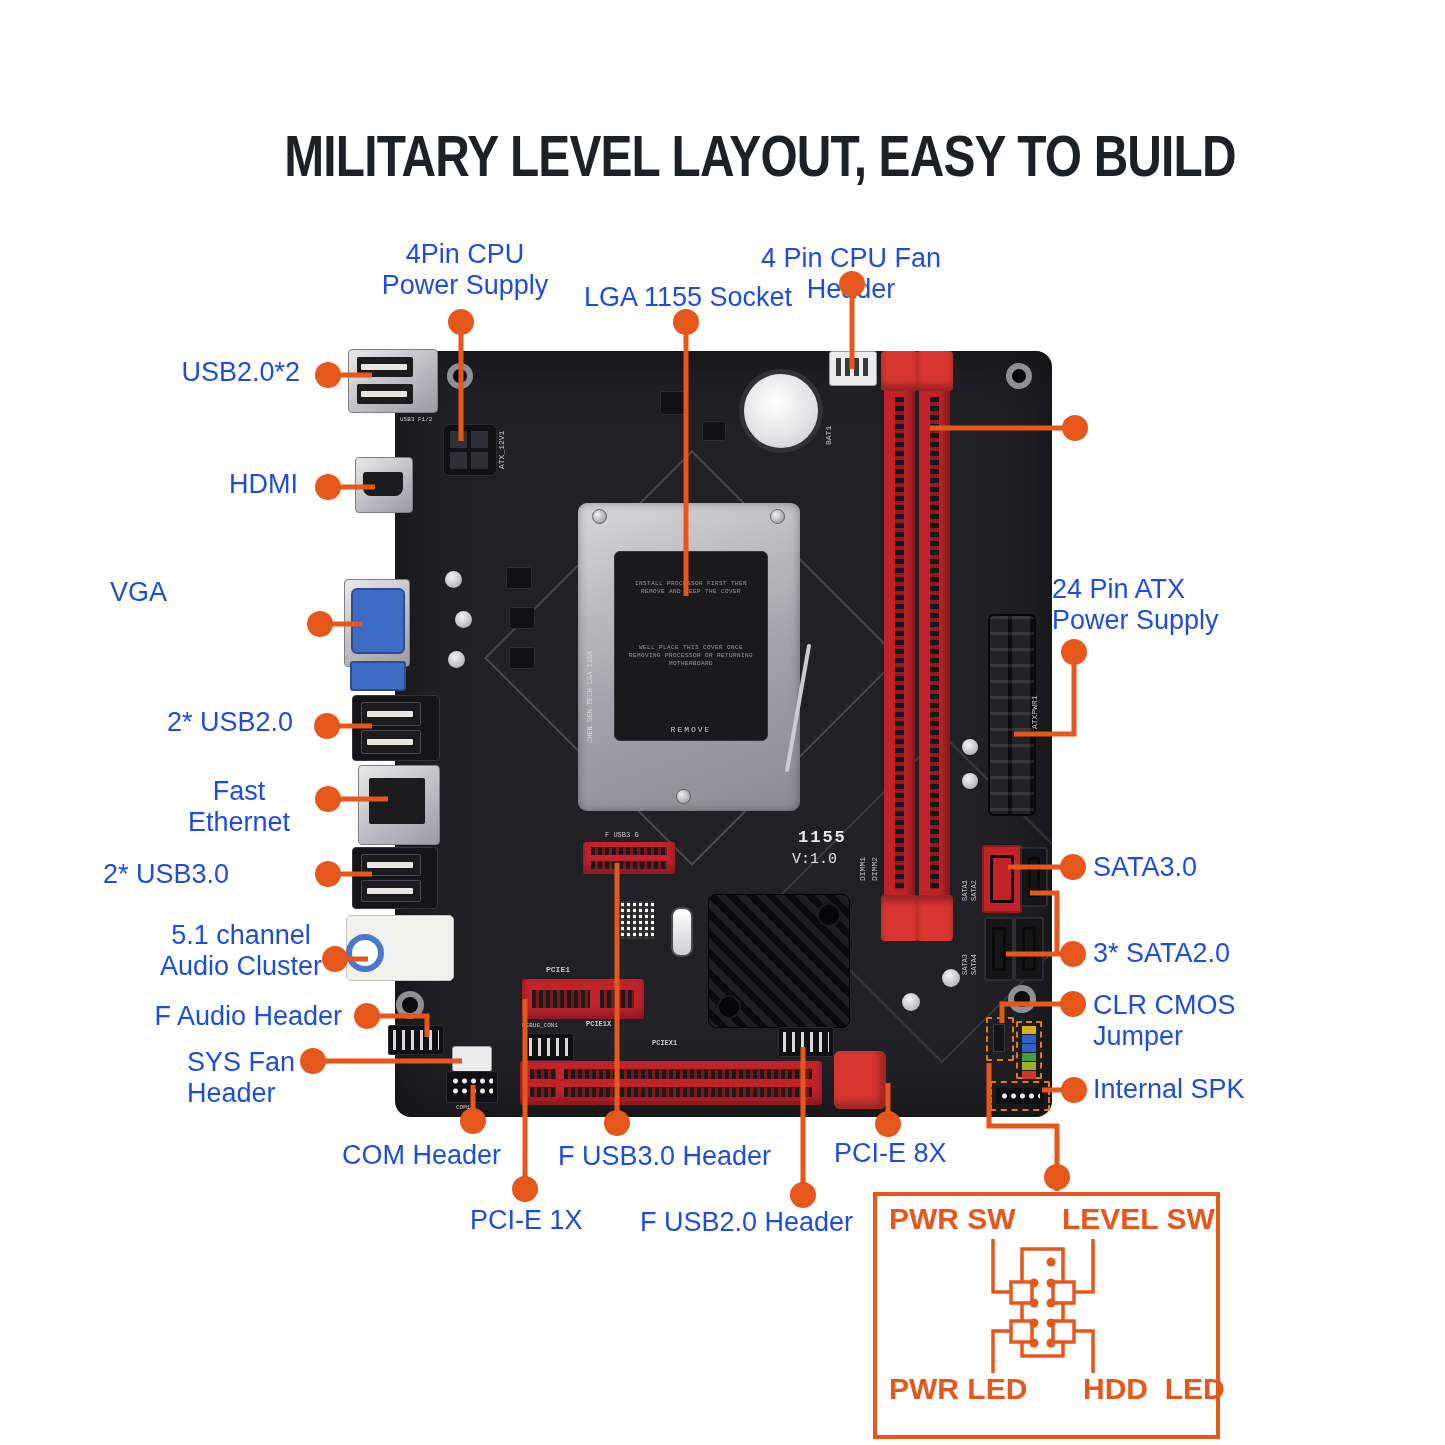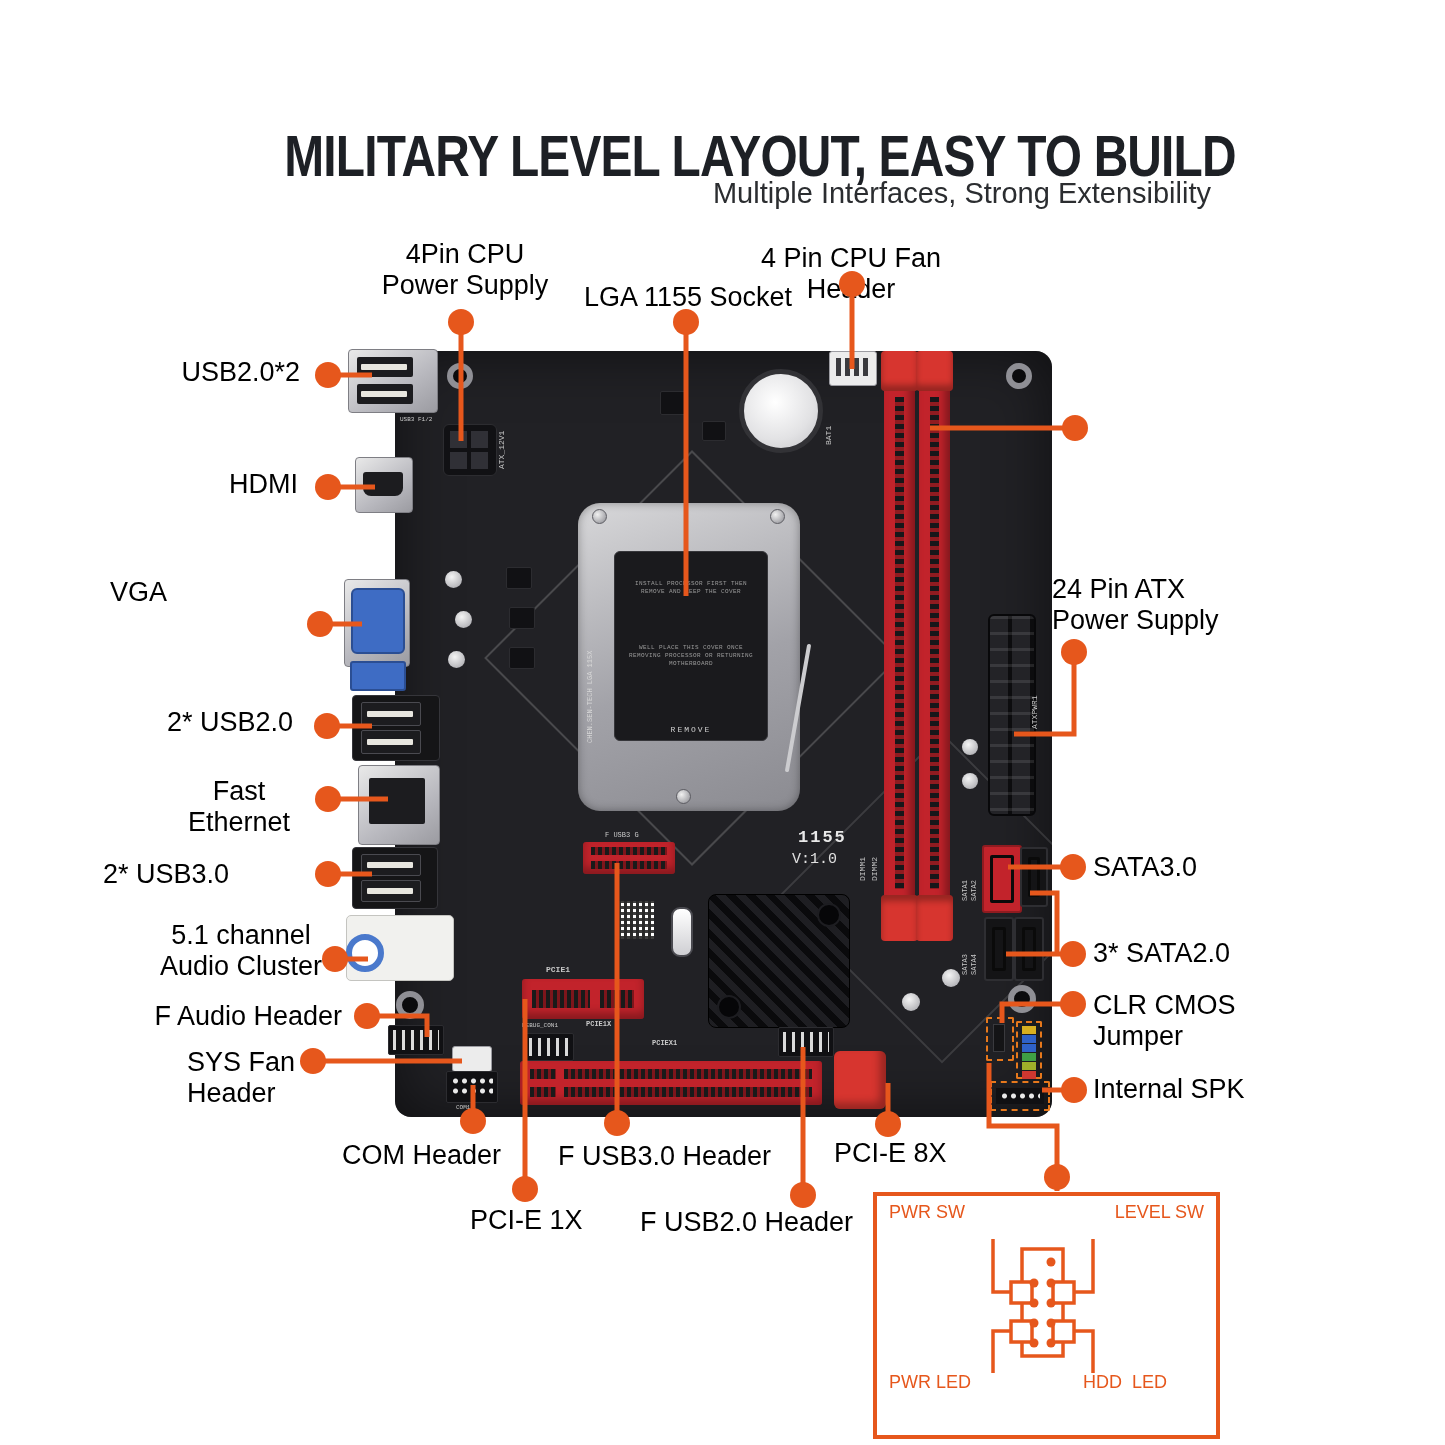--- a/index.html
+++ b/index.html
@@ -8,21 +8,21 @@
   .abs{position:absolute;}
 
   
   #title{position:absolute;top:82px;left:760px;transform:translateX(-50%) scaleX(.84);
          transform-origin:center top;white-space:nowrap;font-size:57px;font-weight:700;
          letter-spacing:-1px;color:#1d2025;}
   #subtitle{position:absolute;top:136px;right:234px;white-space:nowrap;font-size:29px;
             color:#2b2d30;}
 
   
-  .label{position:absolute;font-size:27px;line-height:31px;color:#000000;white-space:pre-line;}
+  .label{position:absolute;font-size:27px;line-height:31px;color:#1d4ed8;white-space:pre-line;}
   #c-cpu-power{left:370px;top:198px;width:190px;text-align:center}
   #c-lga{left:583px;top:241px;width:210px;text-align:center}
   #c-fan{left:716px;top:202px;width:270px;text-align:center}
   #c-usb2x2{left:110px;top:316px;width:190px;text-align:right}
   #c-hdmi{left:108px;top:428px;width:190px;text-align:right}
   #c-vga{left:110px;top:536px;width:190px;text-align:left}
   #c-usb20{left:103px;top:666px;width:190px;text-align:right}
   #c-eth{left:144px;top:735px;width:190px;text-align:center}
   #c-usb30{left:103px;top:818px;width:190px;}
   #c-audio{left:146px;top:879px;width:190px;text-align:center}
@@ -34,21 +34,21 @@
   #c-pcie8x{left:834px;top:1097px;width:140px}
   #c-fusb20{left:640px;top:1166px;width:240px}
   #c-ddr3{left:1033px;top:343px;width:150px;text-align:right}
   #c-atx24{left:1052px;top:533px;width:220px}
   #c-sata3{left:1093px;top:811px;width:170px}
   #c-sata2{left:1093px;top:897px;width:180px}
   #c-cmos{left:1093px;top:949px;width:180px}
   #c-spk{left:1093px;top:1033px;width:190px}
 
   
-  .fp-label{position:absolute;font-size:18px;color:#e6571c;white-space:pre;}
+  .fp-label{position:absolute;font-size:30px;color:#e6571c;white-space:pre;font-weight:bold;}
   #fp-pwrsw{left:889px;top:1161px}
   #fp-resetsw{left:1062px;top:1161px;width:142px;text-align:right}
   #fp-pwrled{left:889px;top:1331px}
   #fp-hddled{left:1083px;top:1331px}
 
   
   #overlay{position:absolute;left:0;top:0;width:1445px;height:1445px;z-index:5;pointer-events:none;}
   #overlay .lead{fill:none;stroke:#e6571c;stroke-width:5;}
   #overlay .dot{fill:#e6571c;}
   #overlay .fpline{fill:none;stroke:#e6571c;stroke-width:3.5;}
@@ -112,21 +112,21 @@
   .sata .l{position:absolute;left:6px;top:8px;right:6px;bottom:8px;border:3px solid #0a0a0a;border-radius:2px;}
 
   .dash-o{position:absolute;border:2px dashed #e6781c;border-radius:2px;}
   .hdr-blk{position:absolute;background:#101013;border:1px solid #2c2c30;border-radius:2px;}
   .pins-w{position:absolute;inset:4px;background:
       repeating-linear-gradient(90deg,#d9d9d9 0 3px,transparent 3px 9px);}
   .dots2{position:absolute;inset:4px;background:
       radial-gradient(circle 2.5px,#e9e9e9 2px,transparent 3px) 0 0/9px 10px repeat;}
 
   
-  #sock-bracket{left:238px;top:154px;width:222px;height:308px;border-radius:22px;
+  #sock-bracket{left:238px;top:154px;width:222px;height:308px;border-radius:9px;
      background:linear-gradient(160deg,#d8d8da,#a2a2a8 55%,#8b8b91);
      box-shadow:inset 0 0 10px rgba(0,0,0,.35);}
   #sock-cover{position:absolute;left:36px;top:48px;width:152px;height:188px;background:#1a1a1d;
      border:1px solid #36363a;border-radius:6px;color:#9a9a9a;}
   .cover-txt{position:absolute;left:8px;right:8px;font-size:6px;line-height:8px;text-align:center;
      font-family:"Liberation Mono",monospace;letter-spacing:.4px;}
   .screw{position:absolute;width:13px;height:13px;border-radius:50%;
      background:radial-gradient(circle at 35% 35%,#f0f0f0,#8a8a90);border:1px solid #5d5d63;}
   #lever{position:absolute;left:218px;top:140px;width:4px;height:130px;background:#cccccf;
      border-radius:2px;transform:rotate(10deg);}
@@ -140,21 +140,20 @@
   #fanheader{left:489px;top:2px;width:46px;height:33px;background:#ececec;border-radius:3px;
      border:1px solid #9c9ca2;}
   #fanheader i{position:absolute;top:6px;width:5px;height:18px;background:#3a3a3e;}
 </style>
 </head>
 <body>
 
 <div id="page">
 
   <div id="title">MILITARY LEVEL LAYOUT, EASY TO BUILD</div>
-  <div id="subtitle">Multiple Interfaces, Strong Extensibility</div>
 
   <div id="board">
     <div id="pcb" class="abs">
       <div class="diamond"></div>
       <div class="diamond2"></div>
     </div>
 
     <div class="abs io-metal" style="left:8px;top:0;width:88px;height:62px;">
       <div class="slot-open" style="left:8px;top:7px;width:56px;height:20px;">
           <div class="tongue" style="left:4px;top:7px;width:46px;"></div>

